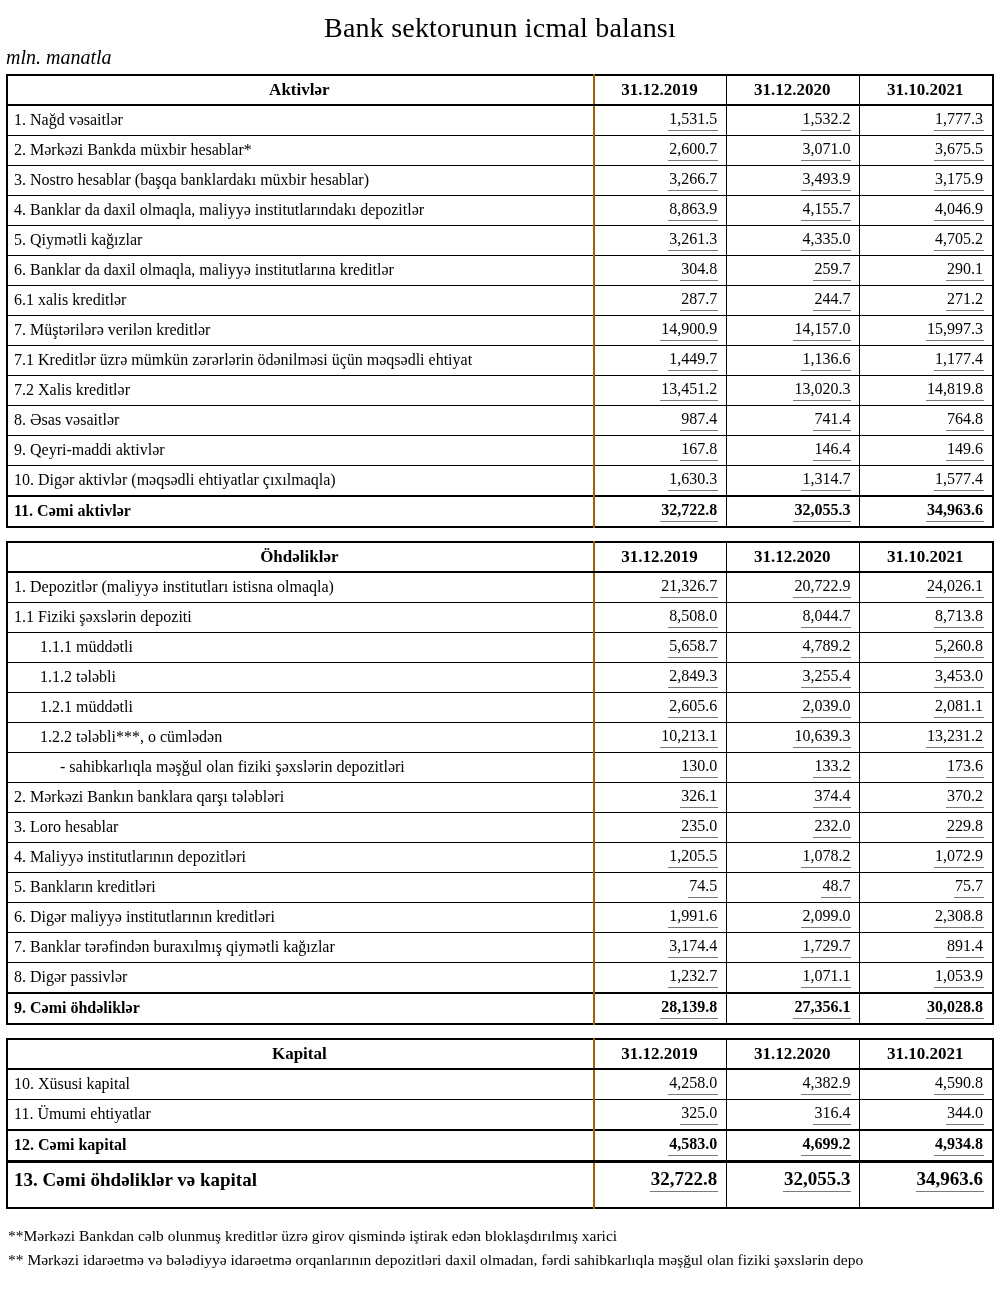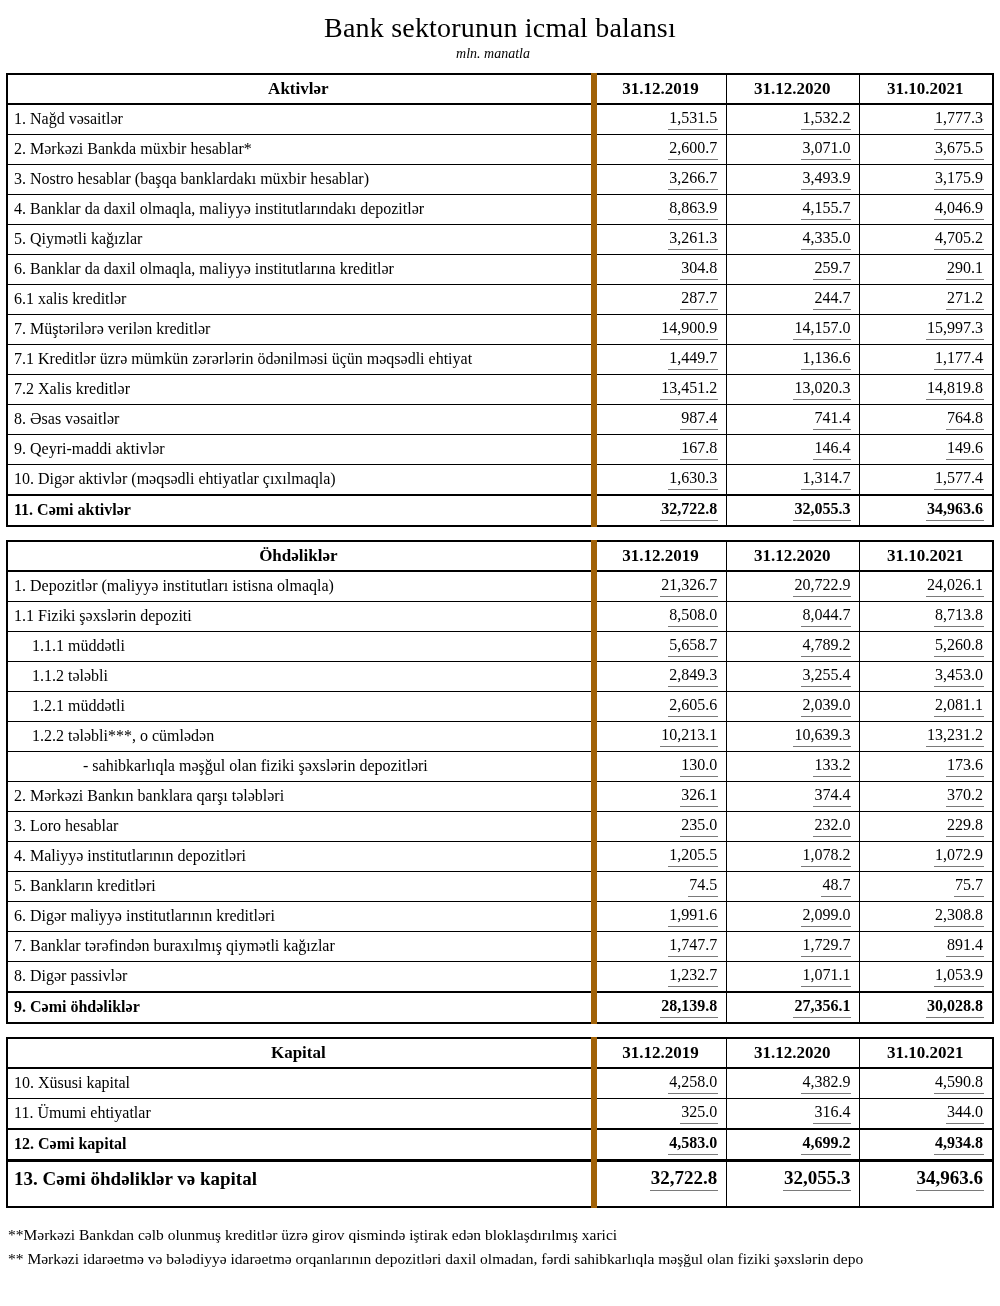--- a/index.html
+++ b/index.html
@@ -18,25 +18,25 @@
     background: #fff;
   }
   .title {
     text-align: center;
     font-weight: normal;
     font-size: 28px;
     margin: 6px 0 2px 0;
     letter-spacing: 0.2px;
   }
   .unit {
-    text-align: center;
+    text-align: left;
     font-style: italic;
-    font-size: 14px;
+    font-size: 20px;
     padding-right: 14px;
-    margin-bottom: 11px;
+    margin-bottom: 5px;
   }
   table {
     border-collapse: collapse;
     width: 988px;
     table-layout: fixed;
     margin: 0 0 13px 0;
     border: 2px solid #000;
   }
   col.c-label { width: 59.5%; }
   col.c-val   { width: 13.5%; }
@@ -49,25 +49,25 @@
     overflow: hidden;
   }
   thead th {
     font-weight: bold;
     text-align: center;
     font-size: 17px;
     border-bottom: 2px solid #000;
     padding-top: 4px;
     padding-bottom: 4px;
   }
-  th.label, td.label { border-right: 6px solid #a16207; }
+  th.label, td.label { border-right: 2px solid #a16207; }
   td.label { text-align: left; }
   td.val   { text-align: right; }
-  td.ind1  { padding-left: 24px; }
-  td.ind2  { padding-left: 75px; }
+  td.ind1  { padding-left: 32px; }
+  td.ind2  { padding-left: 52px; }
   span.num {
     display: inline-block;
     border-bottom: 1px solid #7a7a7a;
     padding: 0 1px 1px 1px;
   }
   tr.total td {
     font-weight: bold;
     border-top: 2px solid #000;
   }
   tr.grand td {
@@ -279,21 +279,21 @@
             <td class="val"><span class="num">75.7</span></td>
           </tr>
           <tr>
             <td class="label">6. Digər maliyyə institutlarının kreditləri</td>
             <td class="val"><span class="num">1,991.6</span></td>
             <td class="val"><span class="num">2,099.0</span></td>
             <td class="val"><span class="num">2,308.8</span></td>
           </tr>
           <tr>
             <td class="label">7. Banklar tərəfindən buraxılmış qiymətli kağızlar</td>
-            <td class="val"><span class="num">1,747.7</span></td>
+            <td class="val"><span class="num">3,174.4</span></td>
             <td class="val"><span class="num">1,729.7</span></td>
             <td class="val"><span class="num">891.4</span></td>
           </tr>
           <tr>
             <td class="label">8. Digər passivlər</td>
             <td class="val"><span class="num">1,232.7</span></td>
             <td class="val"><span class="num">1,071.1</span></td>
             <td class="val"><span class="num">1,053.9</span></td>
           </tr>
           <tr class="total">

